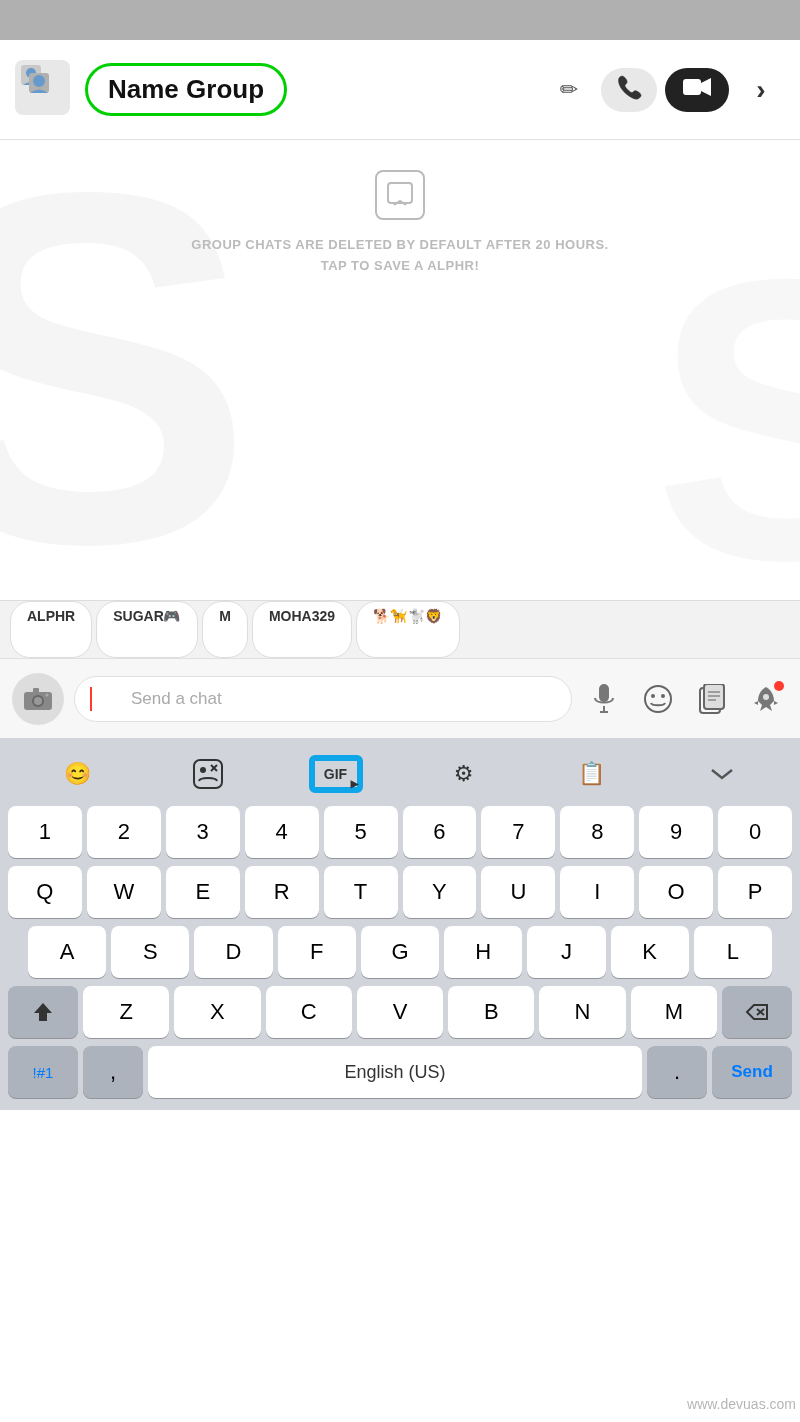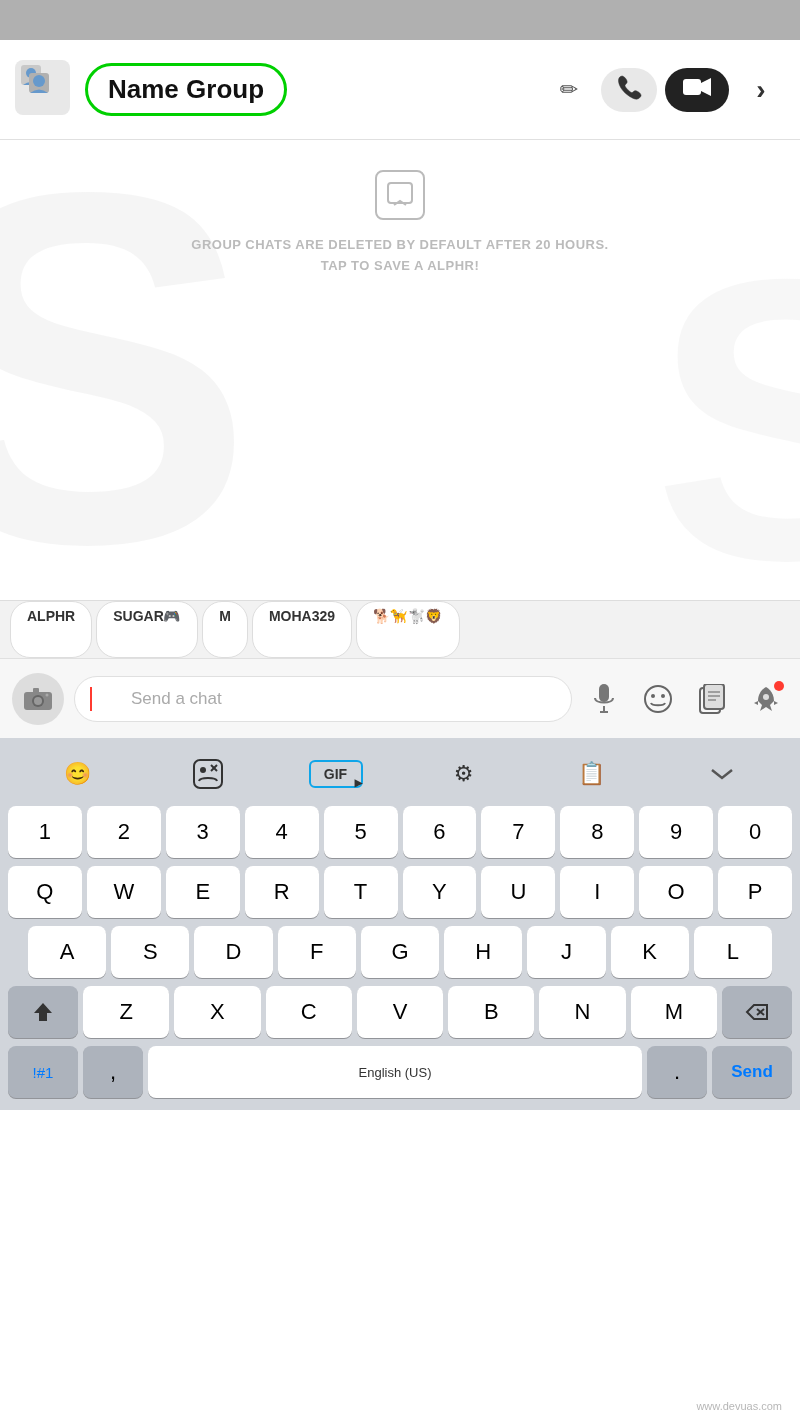--- a/index.html
+++ b/index.html
@@ -300,24 +300,24 @@
       height: 44px;
       display: flex;
       align-items: center;
       justify-content: center;
       font-size: 22px;
       color: #333;
       cursor: pointer;
     }
 
     .kbd-tool-btn.gif {
-      border: 2px solid #0ea5e9;
+      border: 6px solid #0ea5e9;
       border-radius: 6px;
       width: 54px;
-      height: 28px;
+      height: 38px;
       font-size: 14px;
       font-weight: 700;
       position: relative;
     }
 
     .gif-arrow {
       position: absolute;
       bottom: -2px;
       right: -2px;
       font-size: 10px;
@@ -367,41 +367,41 @@
 
     .key.send {
       background: #adb3bc;
       color: #007aff;
       font-size: 17px;
       font-weight: 600;
     }
 
     .key.space {
       flex: 4;
-      font-size: 13px;
+      font-size: 18px;
       color: #333;
     }
 
     .key.delete {
       background: #adb3bc;
     }
 
     .key.shift {
       background: #adb3bc;
     }
 
     .key.small-text {
       font-size: 15px;
     }
 
     .devuas-watermark {
       position: absolute;
       bottom: 10px;
-      right: 18px;
-      font-size: 11px;
+      right: 4px;
+      font-size: 14px;
       color: rgba(0,0,0,0.3);
       z-index: 10;
       text-align: right;
     }
   </style>
 </head>
 <body>
 
 <div class="status-bar"></div>
 

